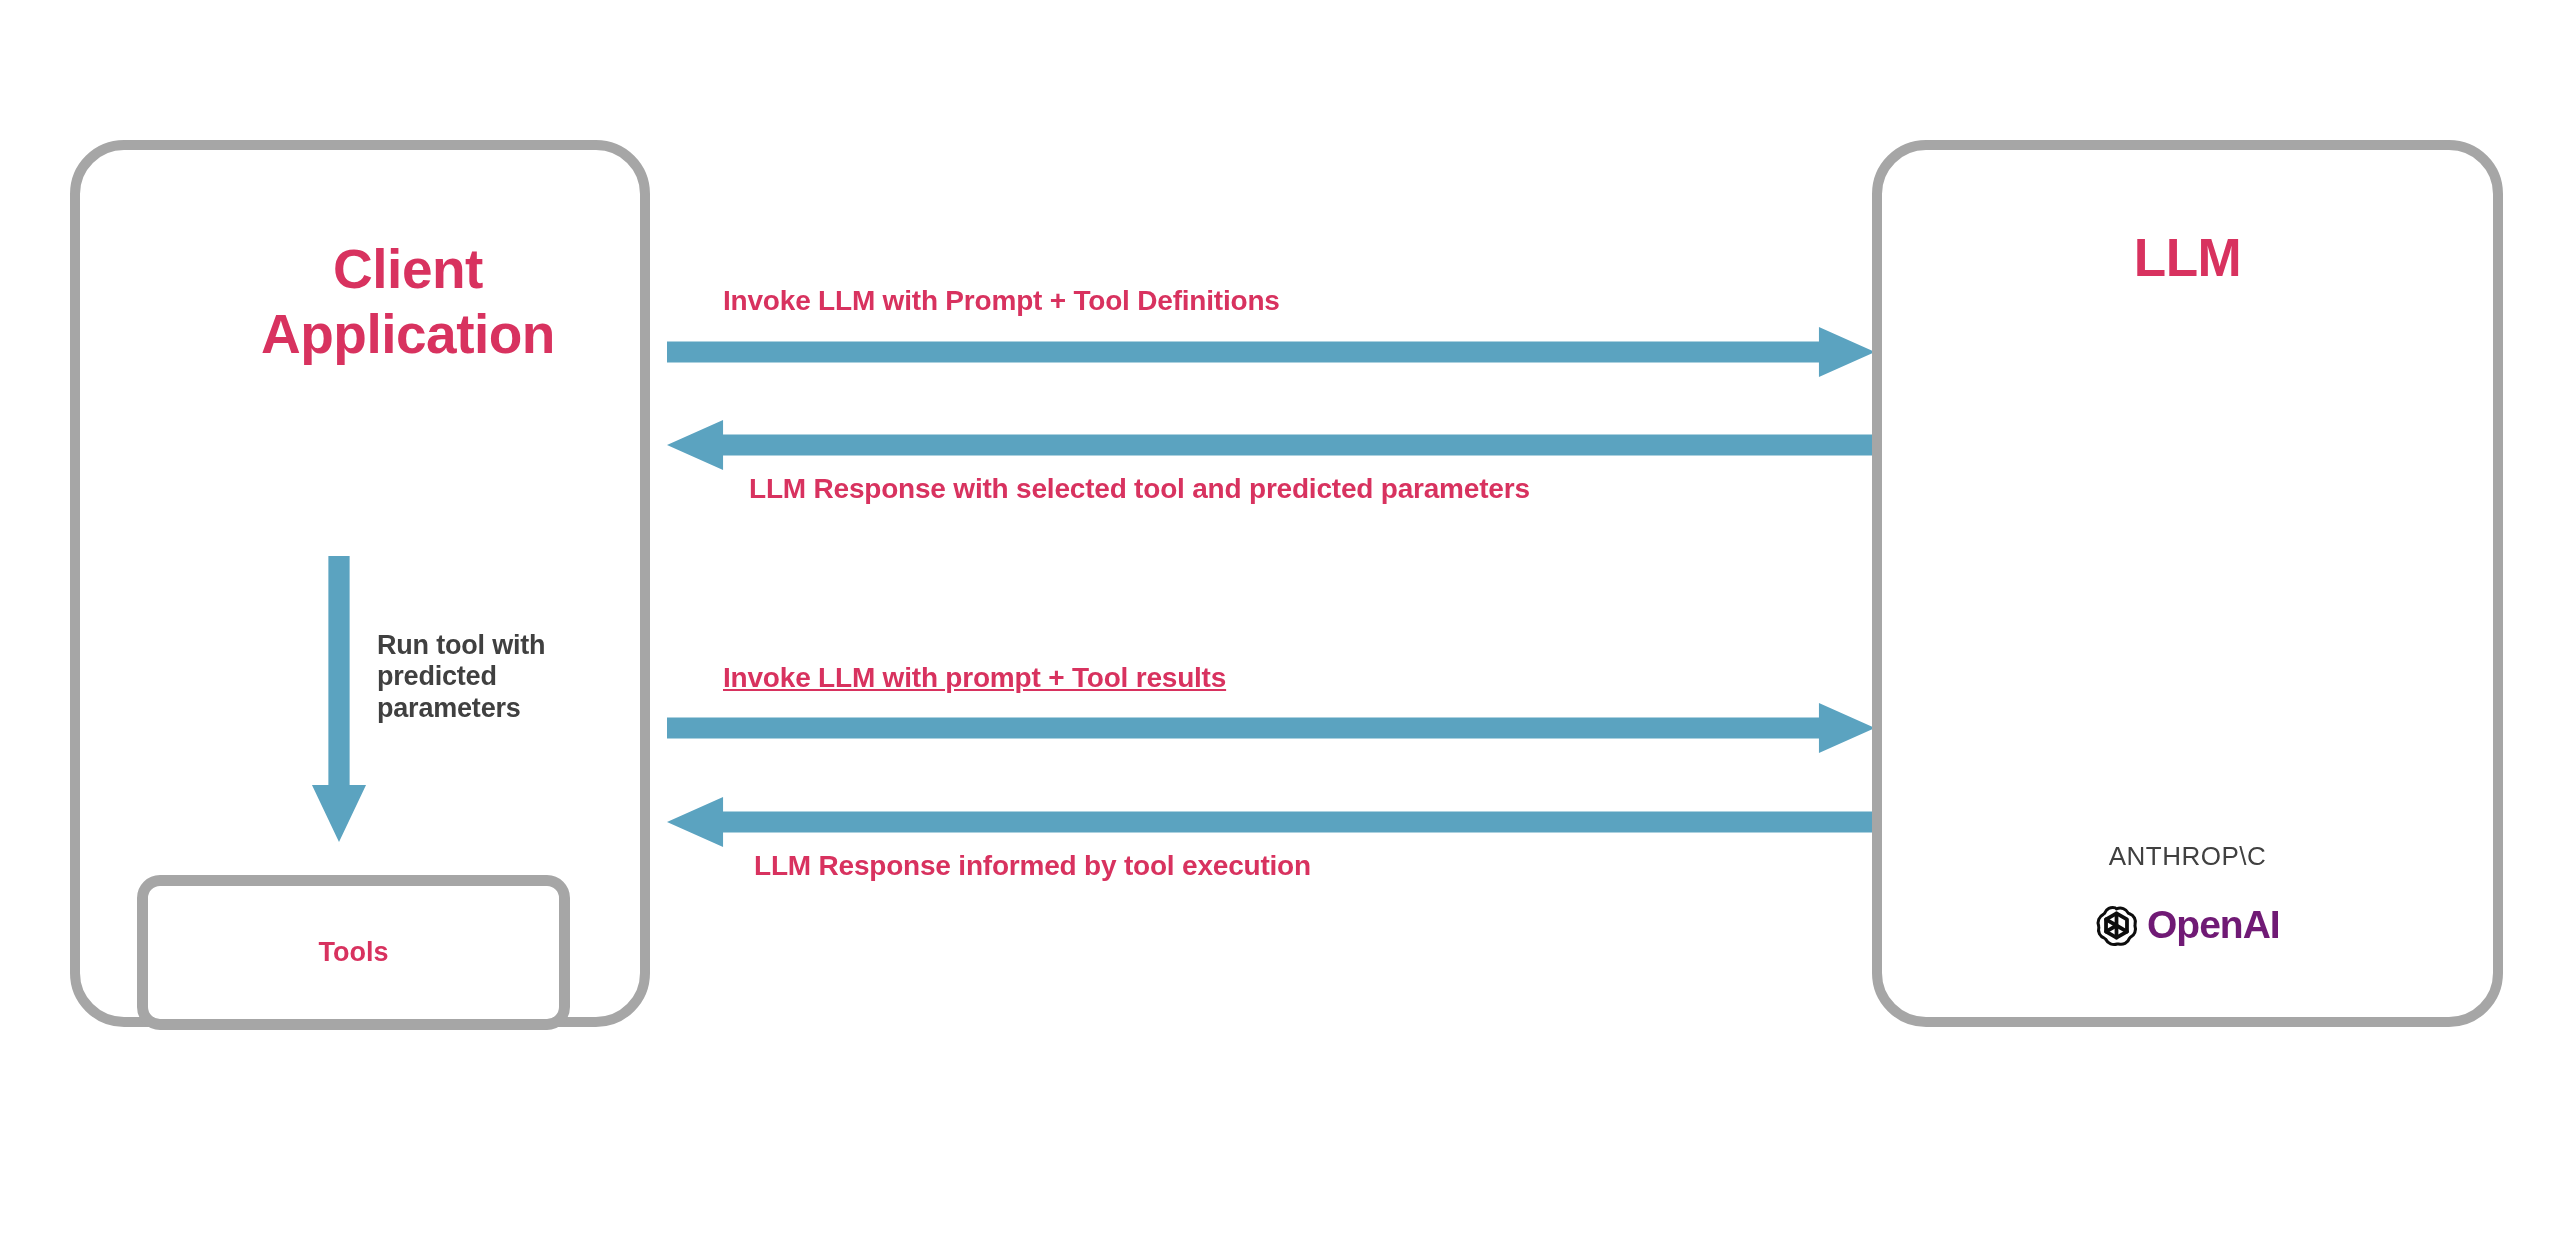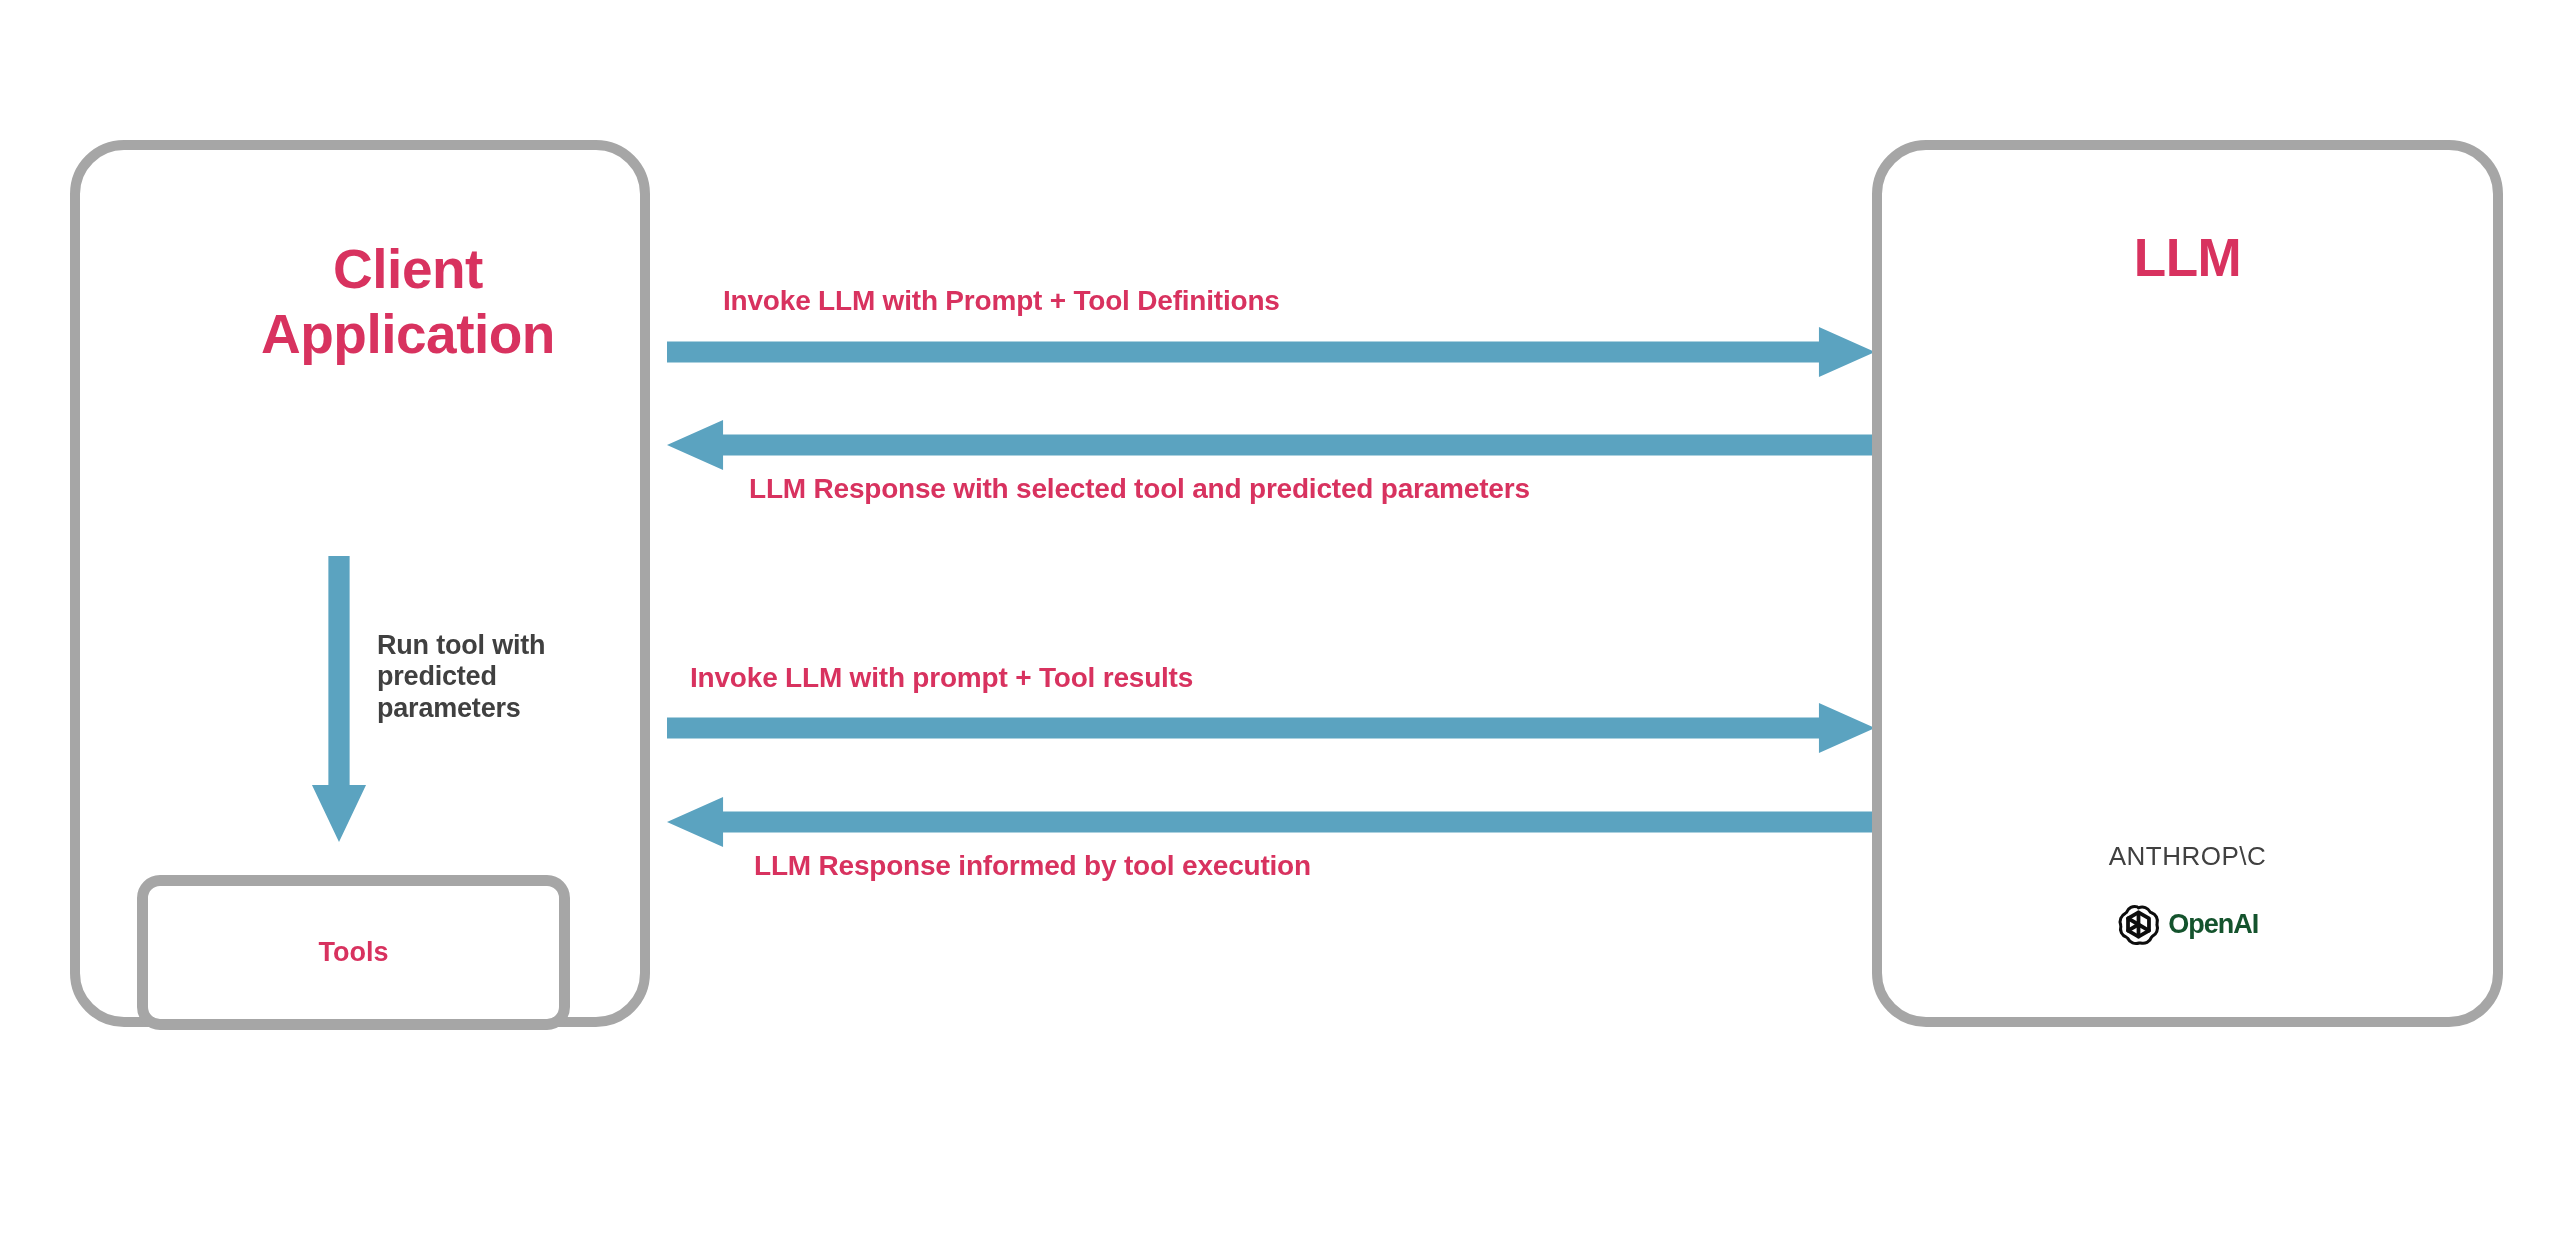--- a/index.html
+++ b/index.html
@@ -123,22 +123,22 @@
     position: absolute;
     left: 1872px;
     top: 903px;
     width: 631px;
     display: flex;
     align-items: center;
     justify-content: center;
     gap: 8.7px;
   }
   #openai-name {
-    color: #14532d;
-    font-size: 27px;
+    color: #701a75;
+    font-size: 39px;
     font-weight: bold;
     letter-spacing: -1px;
   }
 </style>
 </head>
 <body>
 
 <div id="stage">
 
   <div id="client-box" class="node-box"></div>
@@ -171,21 +171,21 @@
     </svg>
   </div>
 
   <div class="arrow-h" style="left:667px; top:420px; width:1208px;">
     <svg width="1208" height="50" viewBox="0 0 1250 52" xmlns="http://www.w3.org/2000/svg" preserveAspectRatio="none">
       <path d="M1250,15 L58,15 L58,0 L0,26 L58,52 L58,37 L1250,37 Z" fill="#5ba3c0"></path>
     </svg>
   </div>
   <div class="arrow-label" style="left:749px; top:473px;">LLM Response with selected tool and predicted parameters</div>
 
-  <div class="arrow-label" style="left:690px; top:662px;">Invoke LLM with prompt + Tool results</div>
+  <div class="arrow-label" style="left:723px; top:662px;text-decoration:underline;">Invoke LLM with prompt + Tool results</div>
   <div class="arrow-h" style="left:667px; top:703px; width:1208px;">
     <svg width="1208" height="50" viewBox="0 0 1250 52" xmlns="http://www.w3.org/2000/svg" preserveAspectRatio="none">
       <path d="M0,15 L1192,15 L1192,0 L1250,26 L1192,52 L1192,37 L0,37 Z" fill="#5ba3c0"></path>
     </svg>
   </div>
 
   <div class="arrow-h" style="left:667px; top:797px; width:1208px;">
     <svg width="1208" height="50" viewBox="0 0 1250 52" xmlns="http://www.w3.org/2000/svg" preserveAspectRatio="none">
       <path d="M1250,15 L58,15 L58,0 L0,26 L58,52 L58,37 L1250,37 Z" fill="#5ba3c0"></path>
     </svg>

